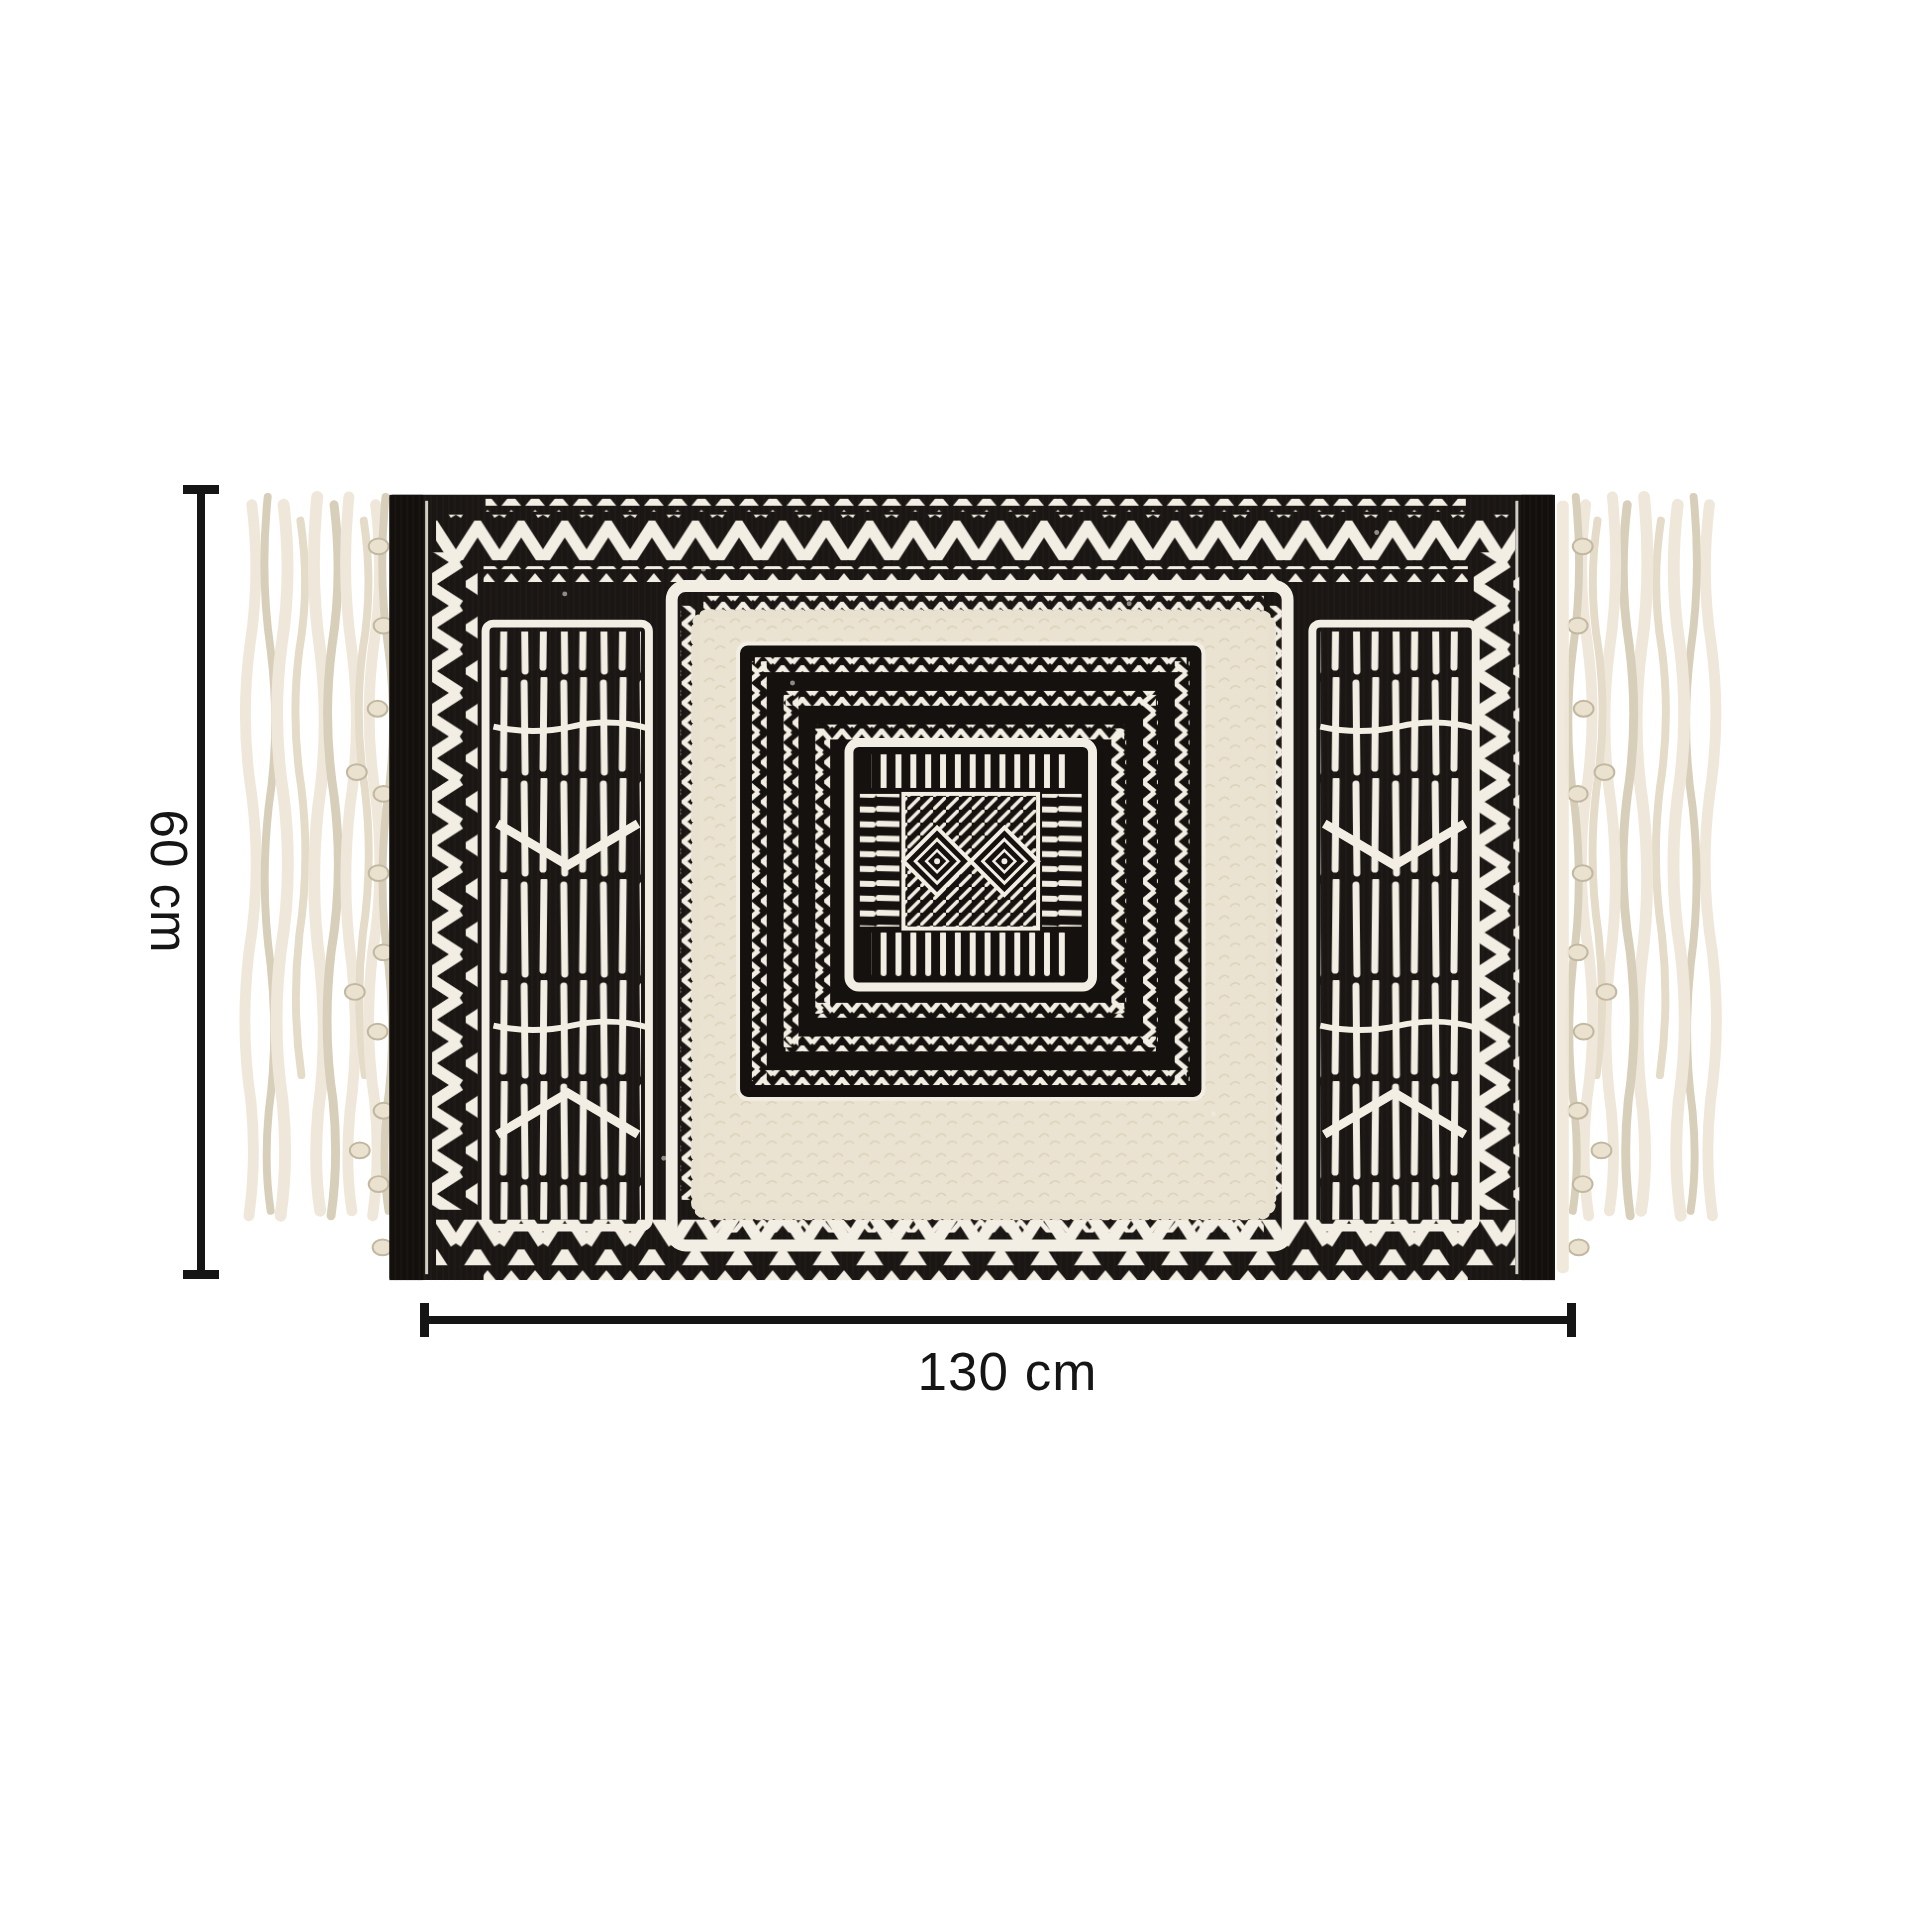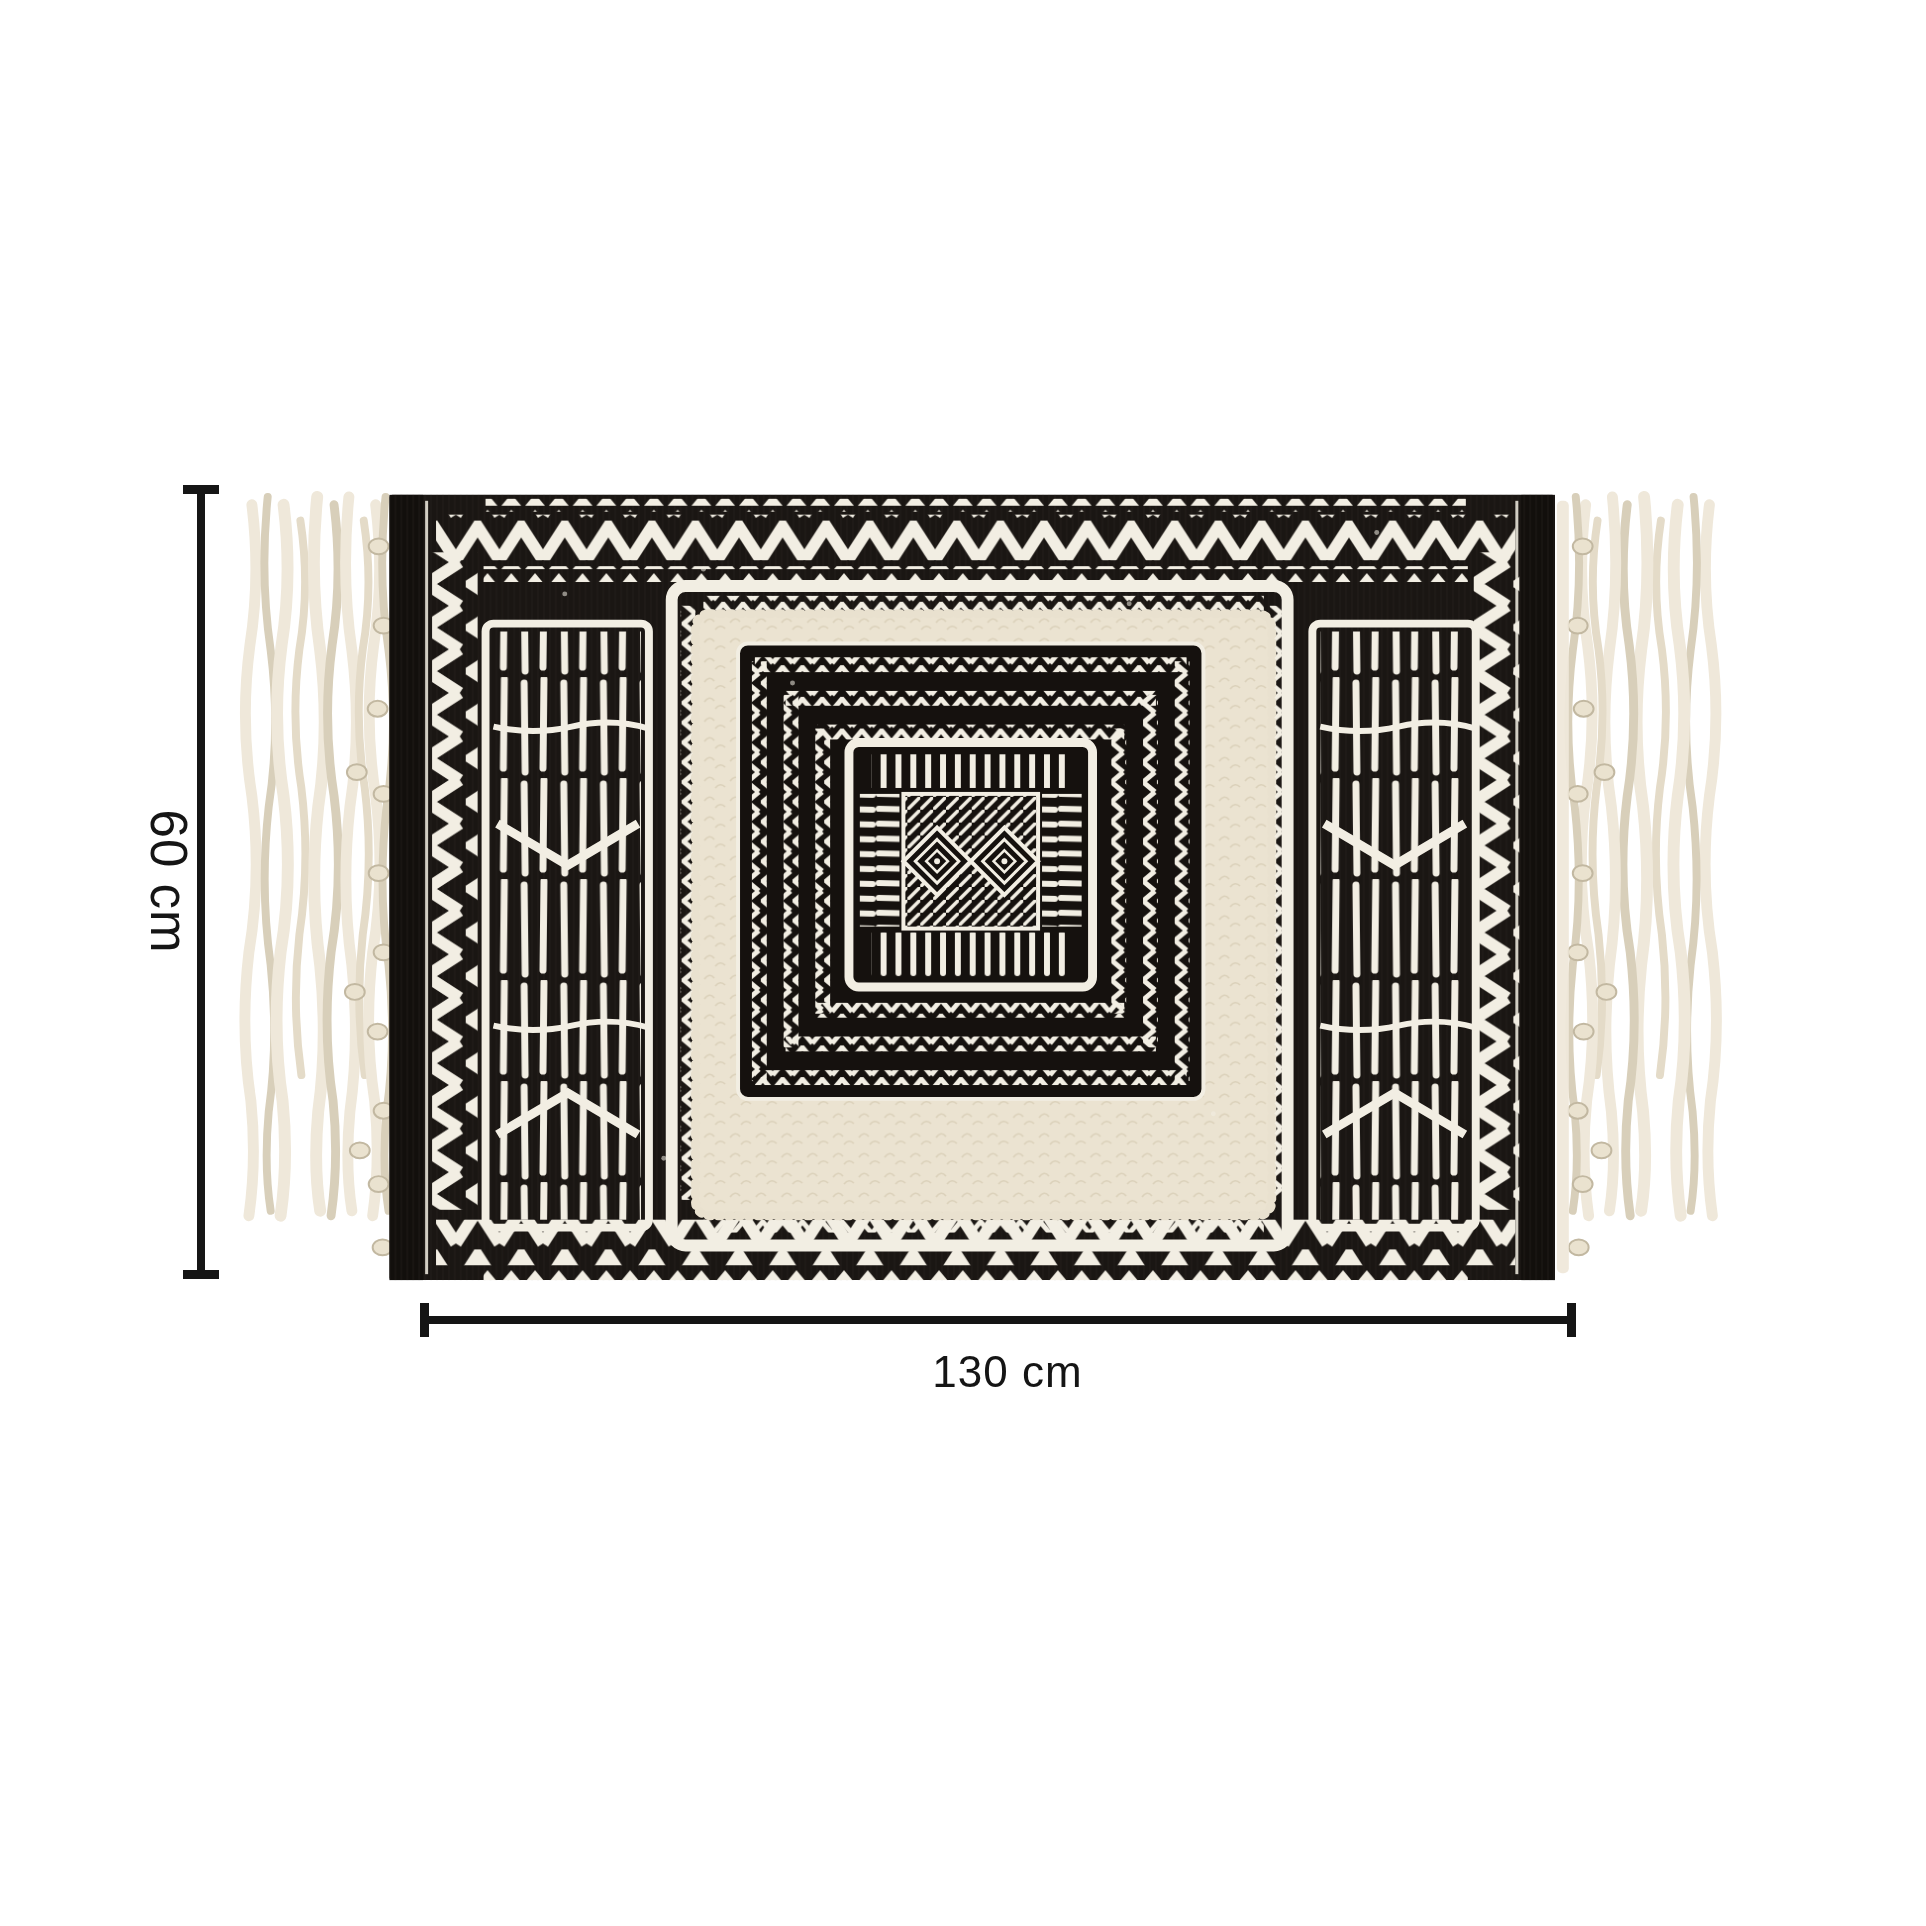--- a/index.html
+++ b/index.html
@@ -12,21 +12,21 @@
   .dim-v::before,.dim-v::after{content:"";position:absolute;left:-14px;width:36px;height:9px;background:var(--ink,#151515);}
   .dim-v::before{top:-4px;}
   .dim-v::after{bottom:-4px;}
   .dim-h{left:424px;top:1316px;width:1148px;height:8px;}
   .dim-h::before,.dim-h::after{content:"";position:absolute;top:-13px;width:9px;height:34px;background:var(--ink,#151515);}
   .dim-h::before{left:-4px;}
   .dim-h::after{right:-4px;}
   .dim-label{position:absolute;color:var(--ink,#151515);letter-spacing:1px;}
   .dim-label-v{left:89px;top:852px;width:158px;height:59px;line-height:59px;text-align:center;
                font-size:51px;transform:rotate(90deg);}
-  .dim-label-h{left:859px;top:1344px;width:297px;height:55px;line-height:55px;text-align:center;font-size:44px;}
+  .dim-label-h{left:859px;top:1344px;width:297px;height:55px;line-height:55px;text-align:center;font-size:53px;}
 </style>
 </head>
 <body>
 
 <div class="stage">
 
   <svg class="rug-svg" viewBox="0 0 1530 830" xmlns="http://www.w3.org/2000/svg">
     <defs>
 
       <pattern id="weave" patternUnits="userSpaceOnUse" width="6" height="8">

